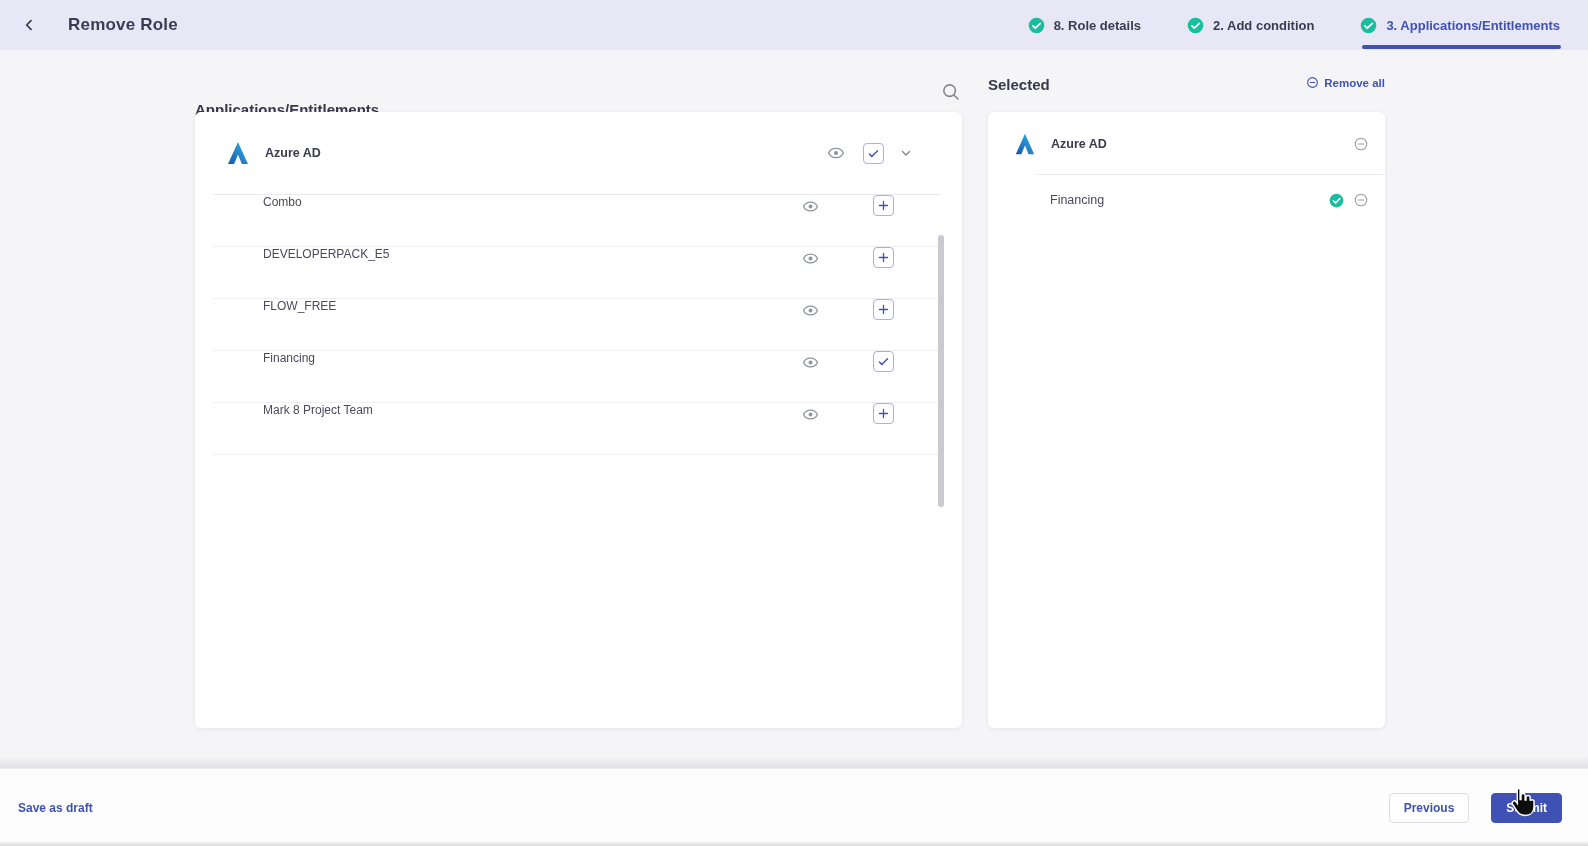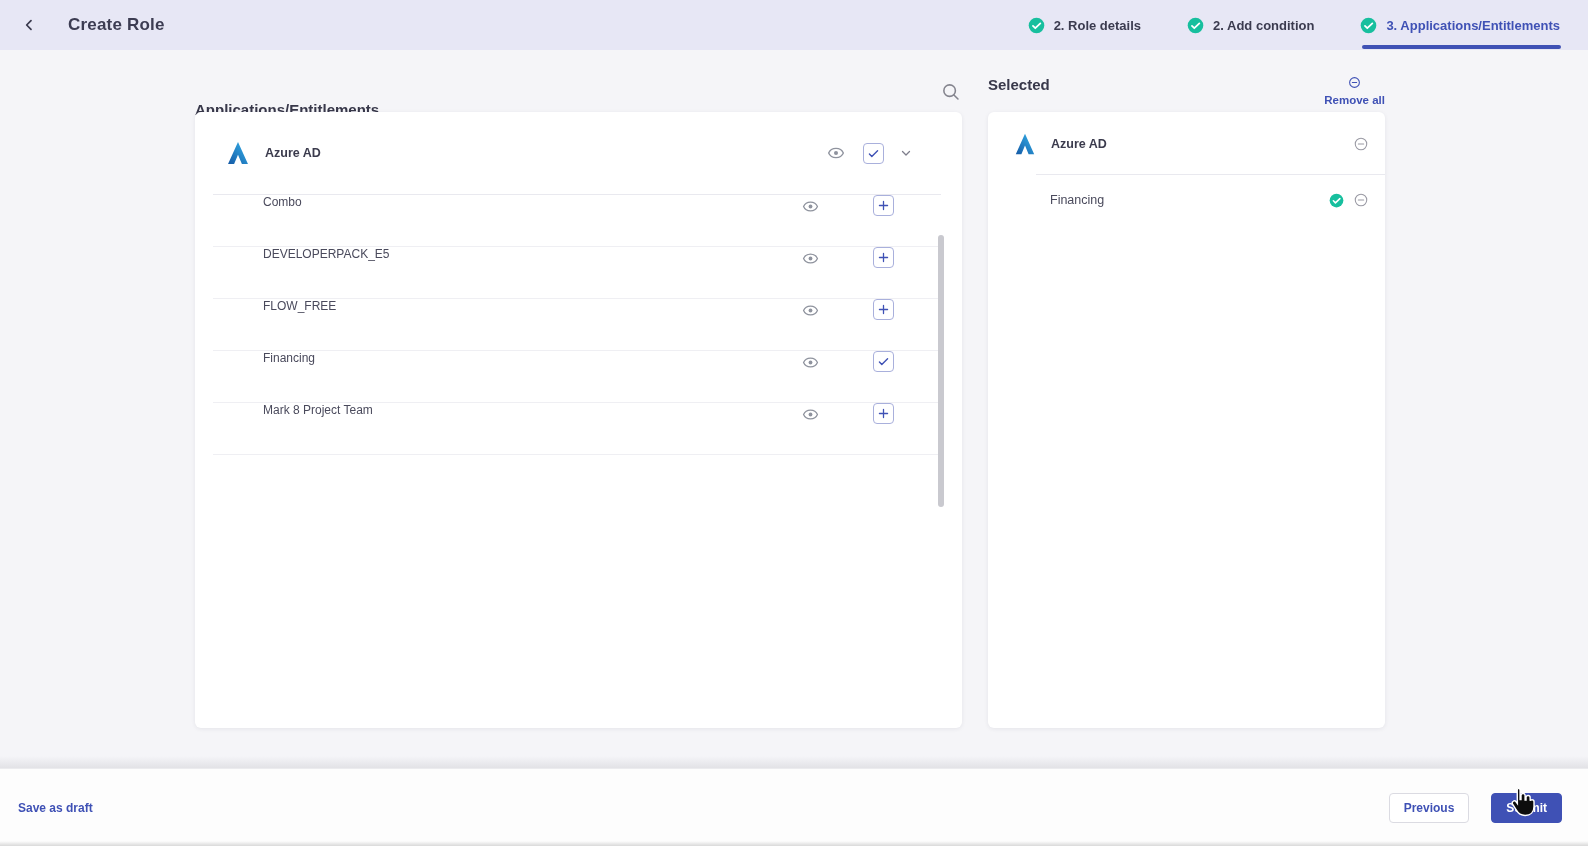--- a/index.html
+++ b/index.html
@@ -13,21 +13,21 @@
   .page-title { font-size:17px; font-weight:600; color:#3c3c52; margin:0 0 0 22px; letter-spacing:.2px; }
   .steps { position:absolute; right:28px; top:0; height:50px; display:flex; align-items:center; gap:46px; }
   .step { display:flex; align-items:center; gap:9px; font-size:13px; font-weight:600; color:#3b3b4f; cursor:pointer; }
   .step.active .step-label { color:#3f51b5; }
   .step-underline { position:absolute; left:1362px; bottom:1px; width:199px; height:4px; background:#3f51b5; border-radius:3px; }
 
   
   .left-heading { position:absolute; left:195px; top:77px; font-size:15px; font-weight:700; color:#38384a;margin-top:24px; }
   .right-heading { position:absolute; left:988px; top:76px; font-size:15px; font-weight:700; color:#38384a; }
   .search-btn { position:absolute; left:938px; top:80px; width:26px; height:26px; border:none; background:transparent; padding:0; cursor:pointer; }
-  .remove-all { position:absolute; right:203px; top:76px; display:flex; align-items:center; gap:5px; font-size:11.5px; font-weight:700; color:#3f51b5; background:transparent; border:none; cursor:pointer; padding:0;flex-direction:column; }
+  .remove-all { position:absolute; right:203px; top:76px; display:flex; align-items:center; gap:5px; font-size:11.5px; font-weight:700; color:#3f51b5; background:transparent; border:none; cursor:pointer; padding:0; }
 
   
   .card { position:absolute; background:#fff; border-radius:6px; box-shadow:0 1px 4px rgba(40,40,70,.08); }
   .card-left { left:195px; top:112px; width:767px; height:616px; }
   .card-right { left:988px; top:112px; width:397px; height:616px; }
 
   
   .group-row { display:flex; align-items:center; height:82px; padding:0 47px 0 30px; }
   .app-logo { width:26px; height:26px; flex:0 0 auto; }
   .group-name { font-size:12.5px; font-weight:700; color:#3b3b4d; margin-left:14px; }
@@ -63,29 +63,29 @@
 <body>
 
 <div class="screen">
 
   <header class="topbar">
     <button class="back-btn">
       <svg width="16" height="16" viewBox="0 0 24 24">
           <path d="M15 5.5 8.5 12 15 18.5" fill="none" stroke="#3a3a4e" stroke-width="2.6" stroke-linecap="round" stroke-linejoin="round"></path>
         </svg>
     </button>
-    <h1 class="page-title">Create Role</h1>
+    <h1 class="page-title">Remove Role</h1>
 
     <nav class="steps">
       <div class="step">
         <svg width="17" height="17" viewBox="0 0 24 24">
             <circle cx="12" cy="12" r="11" fill="#17bf9e"></circle>
             <path d="M7 12.5l3.3 3.3L17.4 9" fill="none" stroke="#fff" stroke-width="2.5" stroke-linecap="round" stroke-linejoin="round"></path>
           </svg>
-        <span class="step-label">2. Role details</span>
+        <span class="step-label">8. Role details</span>
       </div>
       <div class="step">
         <svg width="17" height="17" viewBox="0 0 24 24">
             <circle cx="12" cy="12" r="11" fill="#17bf9e"></circle>
             <path d="M7 12.5l3.3 3.3L17.4 9" fill="none" stroke="#fff" stroke-width="2.5" stroke-linecap="round" stroke-linejoin="round"></path>
           </svg>
         <span class="step-label">2. Add condition</span>
       </div>
       <div class="step active">
         <svg width="17" height="17" viewBox="0 0 24 24">

